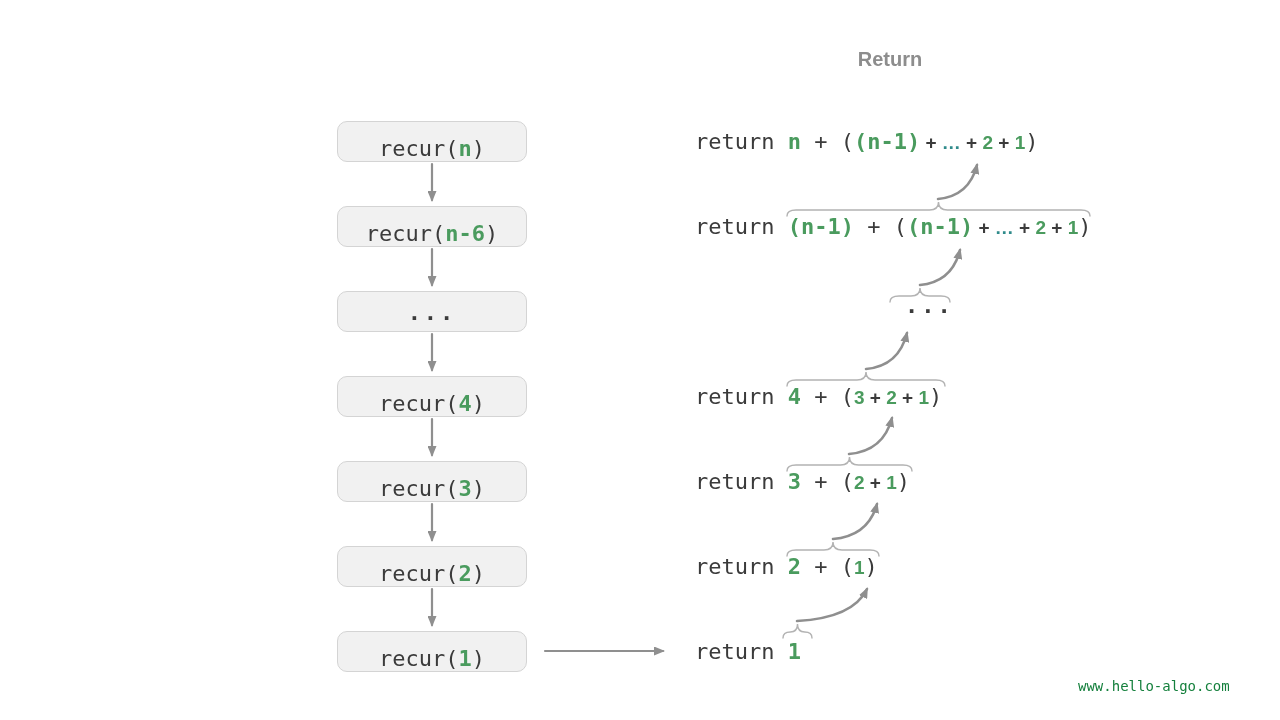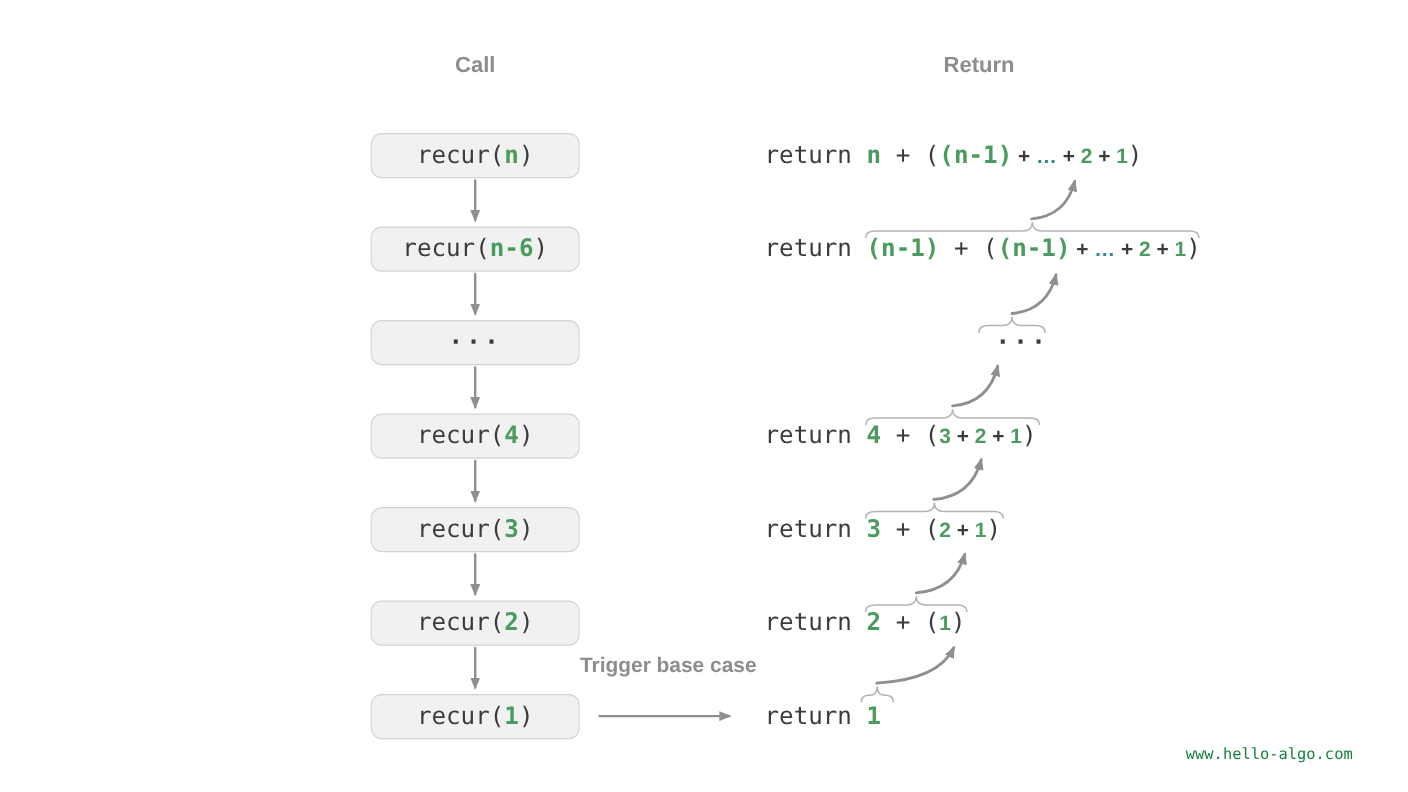--- a/index.html
+++ b/index.html
@@ -9,21 +9,21 @@
   }
   .col-header{
     position:absolute;text-align:center;
     font-family:"Liberation Sans",sans-serif;font-weight:700;font-size:20px;color:#8d8d8d;
   }
   #header-call{left:337px;top:48px;width:190px;}
   #header-return{left:690px;top:48px;width:400px;}
   .call-box{
     position:absolute;left:337px;width:190px;height:41px;
     background:#f1f1f1;border:1.5px solid #d4d4d4;border-radius:10px;
-    display:flex;align-items:center;justify-content:center;
+    display:flex;align-items:flex-end;justify-content:center;
     font-size:22px;white-space:pre;box-sizing:border-box;
   }
   .rline{
     position:absolute;height:32px;display:flex;align-items:baseline;
     font-size:22px;white-space:pre;line-height:32px;
   }
   .tk-m{font-family:"DejaVu Sans Mono",monospace;color:#3b3b3b;}
   .tk-mg{font-family:"DejaVu Sans Mono",monospace;color:#4a9b5e;font-weight:700;}
   .tk-me{font-family:"DejaVu Sans Mono",monospace;color:#3b3b3b;font-weight:700;letter-spacing:3px;}
   .tk-a{font-family:"Liberation Sans",sans-serif;color:#3b3b3b;font-weight:700;font-size:19px;}
@@ -36,21 +36,20 @@
   #watermark{
     position:absolute;left:1078px;top:678px;
     font-family:"DejaVu Sans Mono",monospace;font-size:14px;color:#15803d;
   }
   svg#connectors{position:absolute;left:0;top:0;pointer-events:none;}
 </style>
 </head>
 <body>
 
 <div id="canvas">
-  <div id="header-call" class="col-header">Call</div>
   <div id="header-return" class="col-header">Return</div>
 
   <div id="call-stack">
       <div class="call-box" style="top: 121px;"><span class="tk-m">recur(</span><span class="tk-mg">n</span><span class="tk-m">)</span></div>
       <div class="call-box" style="top: 206px;"><span class="tk-m">recur(</span><span class="tk-mg">n-6</span><span class="tk-m">)</span></div>
       <div class="call-box" style="top: 291px;"><span class="tk-me">···</span></div>
       <div class="call-box" style="top: 376px;"><span class="tk-m">recur(</span><span class="tk-mg">4</span><span class="tk-m">)</span></div>
       <div class="call-box" style="top: 461px;"><span class="tk-m">recur(</span><span class="tk-mg">3</span><span class="tk-m">)</span></div>
       <div class="call-box" style="top: 546px;"><span class="tk-m">recur(</span><span class="tk-mg">2</span><span class="tk-m">)</span></div>
       <div class="call-box" style="top: 631px;"><span class="tk-m">recur(</span><span class="tk-mg">1</span><span class="tk-m">)</span></div>
@@ -58,21 +57,20 @@
   <div id="return-col">
       <div class="rline" style="top: 126px; left: 695px;"><span class="tk-m">return </span><span class="tk-mg">n</span><span class="tk-m"> + (</span><span class="tk-mg">(n-1)</span><span class="tk-a"> + </span><span class="tk-at">…</span><span class="tk-a"> + </span><span class="tk-ag">2</span><span class="tk-a"> + </span><span class="tk-ag">1</span><span class="tk-m">)</span></div>
       <div class="rline" style="top: 211px; left: 695px;"><span class="tk-m">return </span><span class="tk-mg">(n-1)</span><span class="tk-m"> + (</span><span class="tk-mg">(n-1)</span><span class="tk-a"> + </span><span class="tk-at">…</span><span class="tk-a"> + </span><span class="tk-ag">2</span><span class="tk-a"> + </span><span class="tk-ag">1</span><span class="tk-m">)</span></div>
       <div class="rline" style="top: 296px; left: 905px;"><span class="tk-me">···</span></div>
       <div class="rline" style="top: 381px; left: 695px;"><span class="tk-m">return </span><span class="tk-mg">4</span><span class="tk-m"> + (</span><span class="tk-ag">3</span><span class="tk-a"> + </span><span class="tk-ag">2</span><span class="tk-a"> + </span><span class="tk-ag">1</span><span class="tk-m">)</span></div>
       <div class="rline" style="top: 466px; left: 695px;"><span class="tk-m">return </span><span class="tk-mg">3</span><span class="tk-m"> + (</span><span class="tk-ag">2</span><span class="tk-a"> + </span><span class="tk-ag">1</span><span class="tk-m">)</span></div>
       <div class="rline" style="top: 551px; left: 695px;"><span class="tk-m">return </span><span class="tk-mg">2</span><span class="tk-m"> + (</span><span class="tk-ag">1</span><span class="tk-m">)</span></div>
       <div class="rline" style="top: 636px; left: 695px;"><span class="tk-m">return </span><span class="tk-mg">1</span></div>
     </div>
 
-  <div id="trigger-label">Trigger base case</div>
 
   <svg id="connectors" width="1280" height="720" viewBox="0 0 1280 720">
     <defs>
       <marker id="ah" markerWidth="11" markerHeight="9" refX="9" refY="4.5" orient="auto" markerUnits="userSpaceOnUse">
         <path d="M0,0 L11,4.5 L0,9 Z" fill="#8f8f8f"></path>
       </marker>
     </defs>
   <path d="M 432 164 L 432 200" fill="none" stroke="#8f8f8f" stroke-width="2.2" stroke-linecap="round" marker-end="url(#ah)"></path>
       <path d="M 432 249 L 432 285" fill="none" stroke="#8f8f8f" stroke-width="2.2" stroke-linecap="round" marker-end="url(#ah)"></path>
       <path d="M 432 334 L 432 370" fill="none" stroke="#8f8f8f" stroke-width="2.2" stroke-linecap="round" marker-end="url(#ah)"></path>

